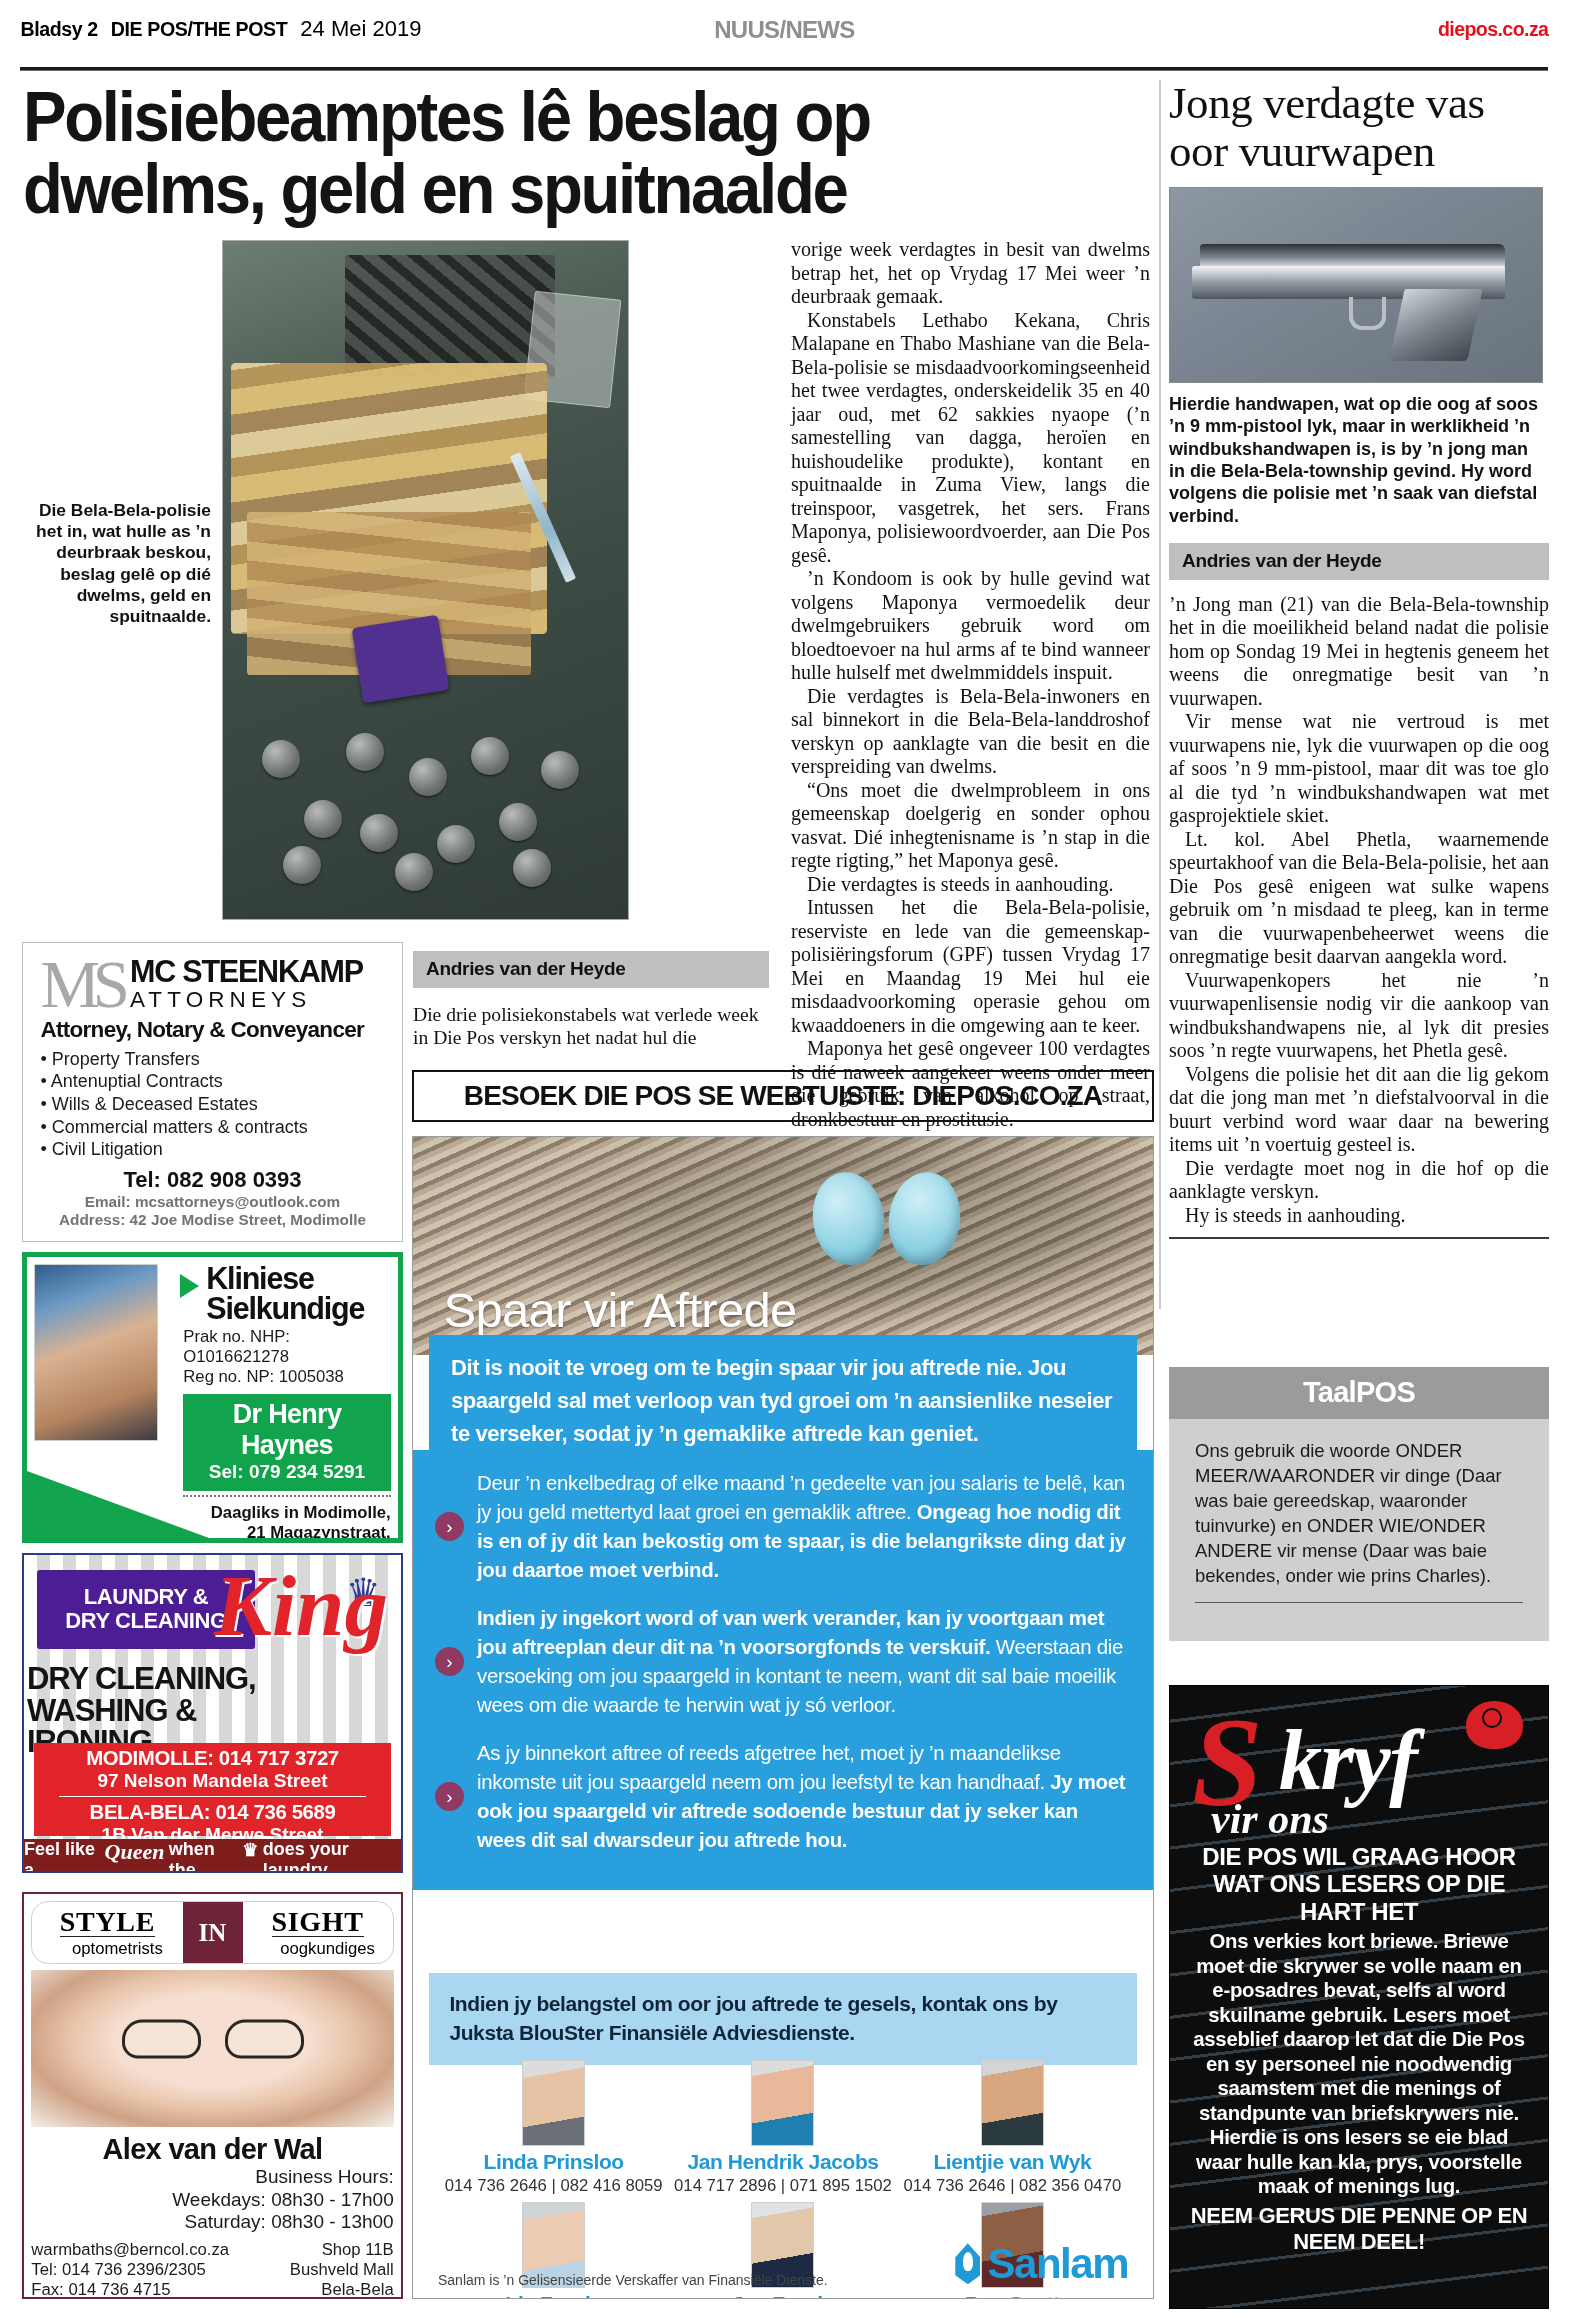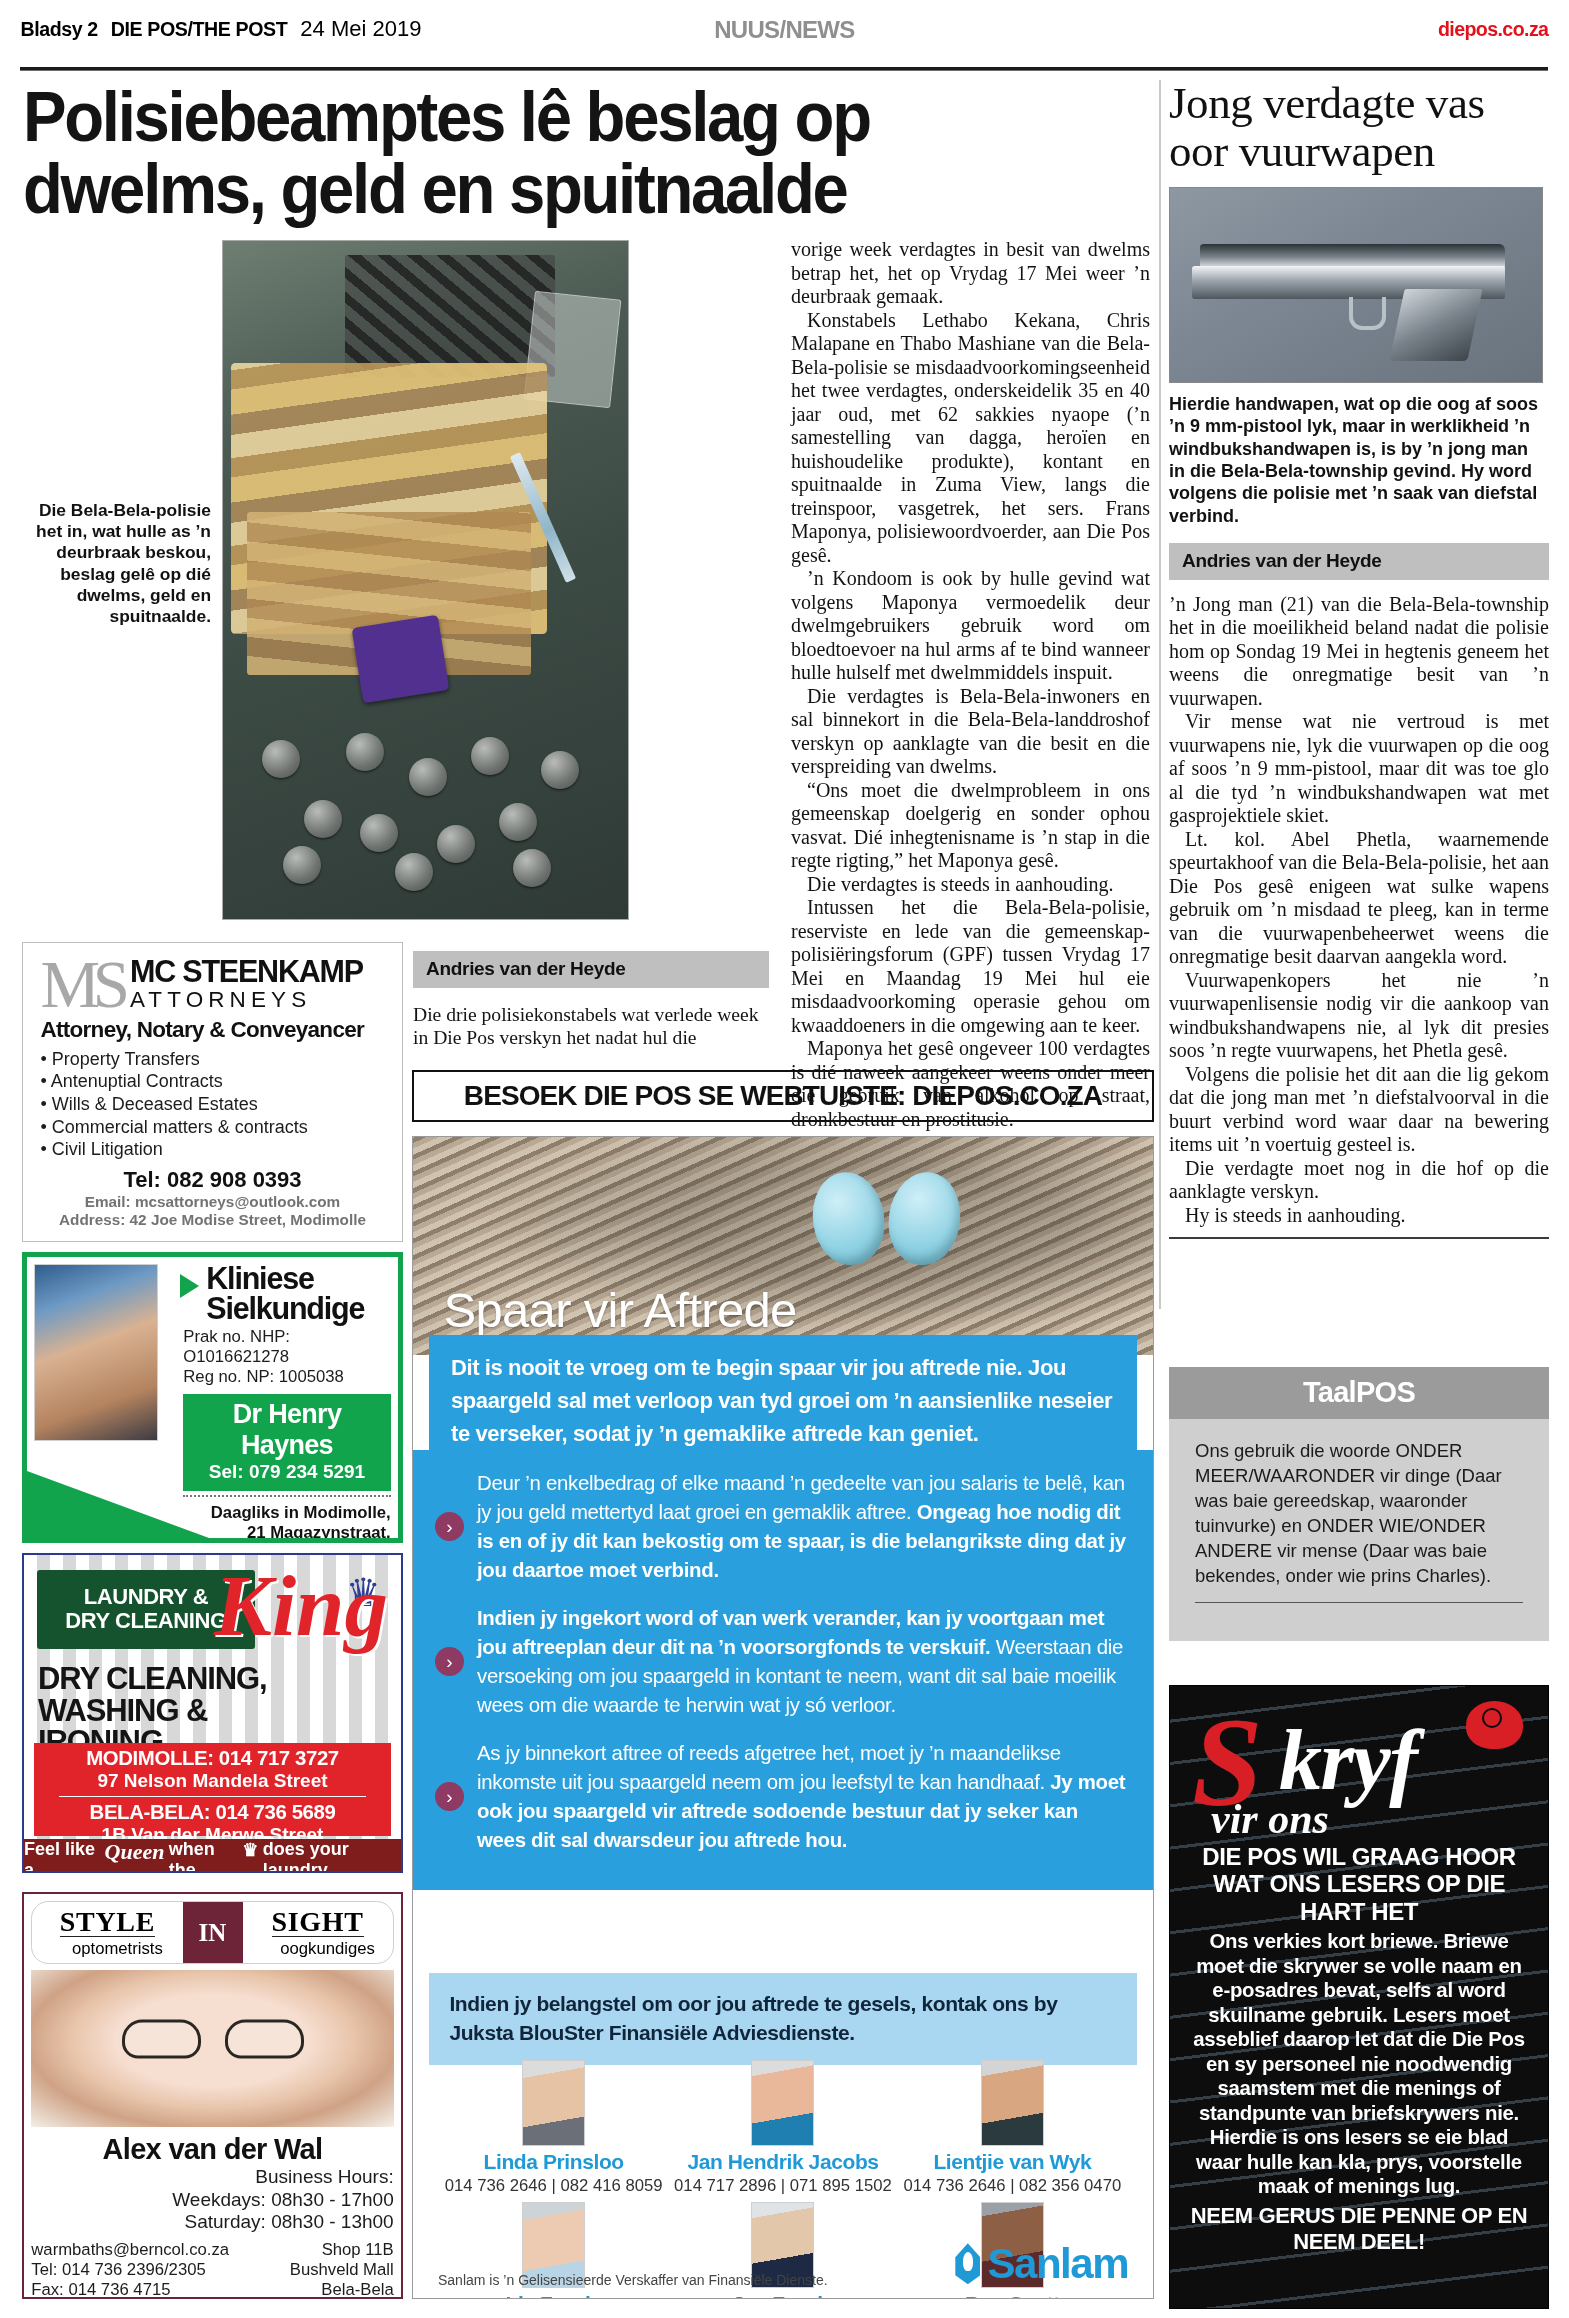--- a/index.html
+++ b/index.html
@@ -305,36 +305,36 @@
   }
 
   
   .ad-lk { top: 1553px; height: 320px; border: 2.2px solid #2a3a8c; padding: 0; overflow: hidden; }
   .lk-stripes {
     position: absolute; inset: 0;
     background: repeating-linear-gradient(90deg,#ffffff 0 13px,#d8d8d8 13px 26px);
   }
   .lk-blue {
     position: absolute; left: 13px; top: 14.5px; width: 218px; height: 79px;
-    background: #14532d; border-radius: 2.9px;
+    background: #4c1d95; border-radius: 2.9px;
     display: flex; flex-direction: column; justify-content: center; align-items: center;
     font-family: "Liberation Sans", sans-serif; font-weight: bold; color: #fff;
     font-size: 22px; line-height: 1.08; letter-spacing: -0.4px;
   }
   .lk-king {
     position: absolute; right: 13px; top: 7.3px;
     font-family: "Liberation Serif", serif; font-style: italic; font-weight: bold;
     font-size: 87px; color: #e1232a; line-height: 1;
     text-shadow: 2.2px 2.2px 0 #fff;
   }
   .lk-crown {
     position: absolute; right: 20.4px; top: 14.5px; font-size: 39px; color: #2f3d93;
   }
   .lk-big {
-    position: absolute; left: 14px; top: 108px; width: 291px;
+    position: absolute; left: 3px; top: 108px; width: 291px;
     font-family: "Liberation Sans", sans-serif; font-weight: bold;
     font-size: 31px; line-height: 1.02; letter-spacing: -1.1px; color: #141414;
   }
   .lk-red {
     position: absolute; left: 10.2px; right: 10.2px; top: 188px; height: 93px;
     background: #e1232a; color: #fff; text-align: center; padding: 4.4px 0;
     font-family: "Liberation Sans", sans-serif; font-weight: bold;
   }
   .lk-red .l1 { font-size: 20.4px; letter-spacing: -0.4px; }
   .lk-red .l2 { font-size: 19px; }

